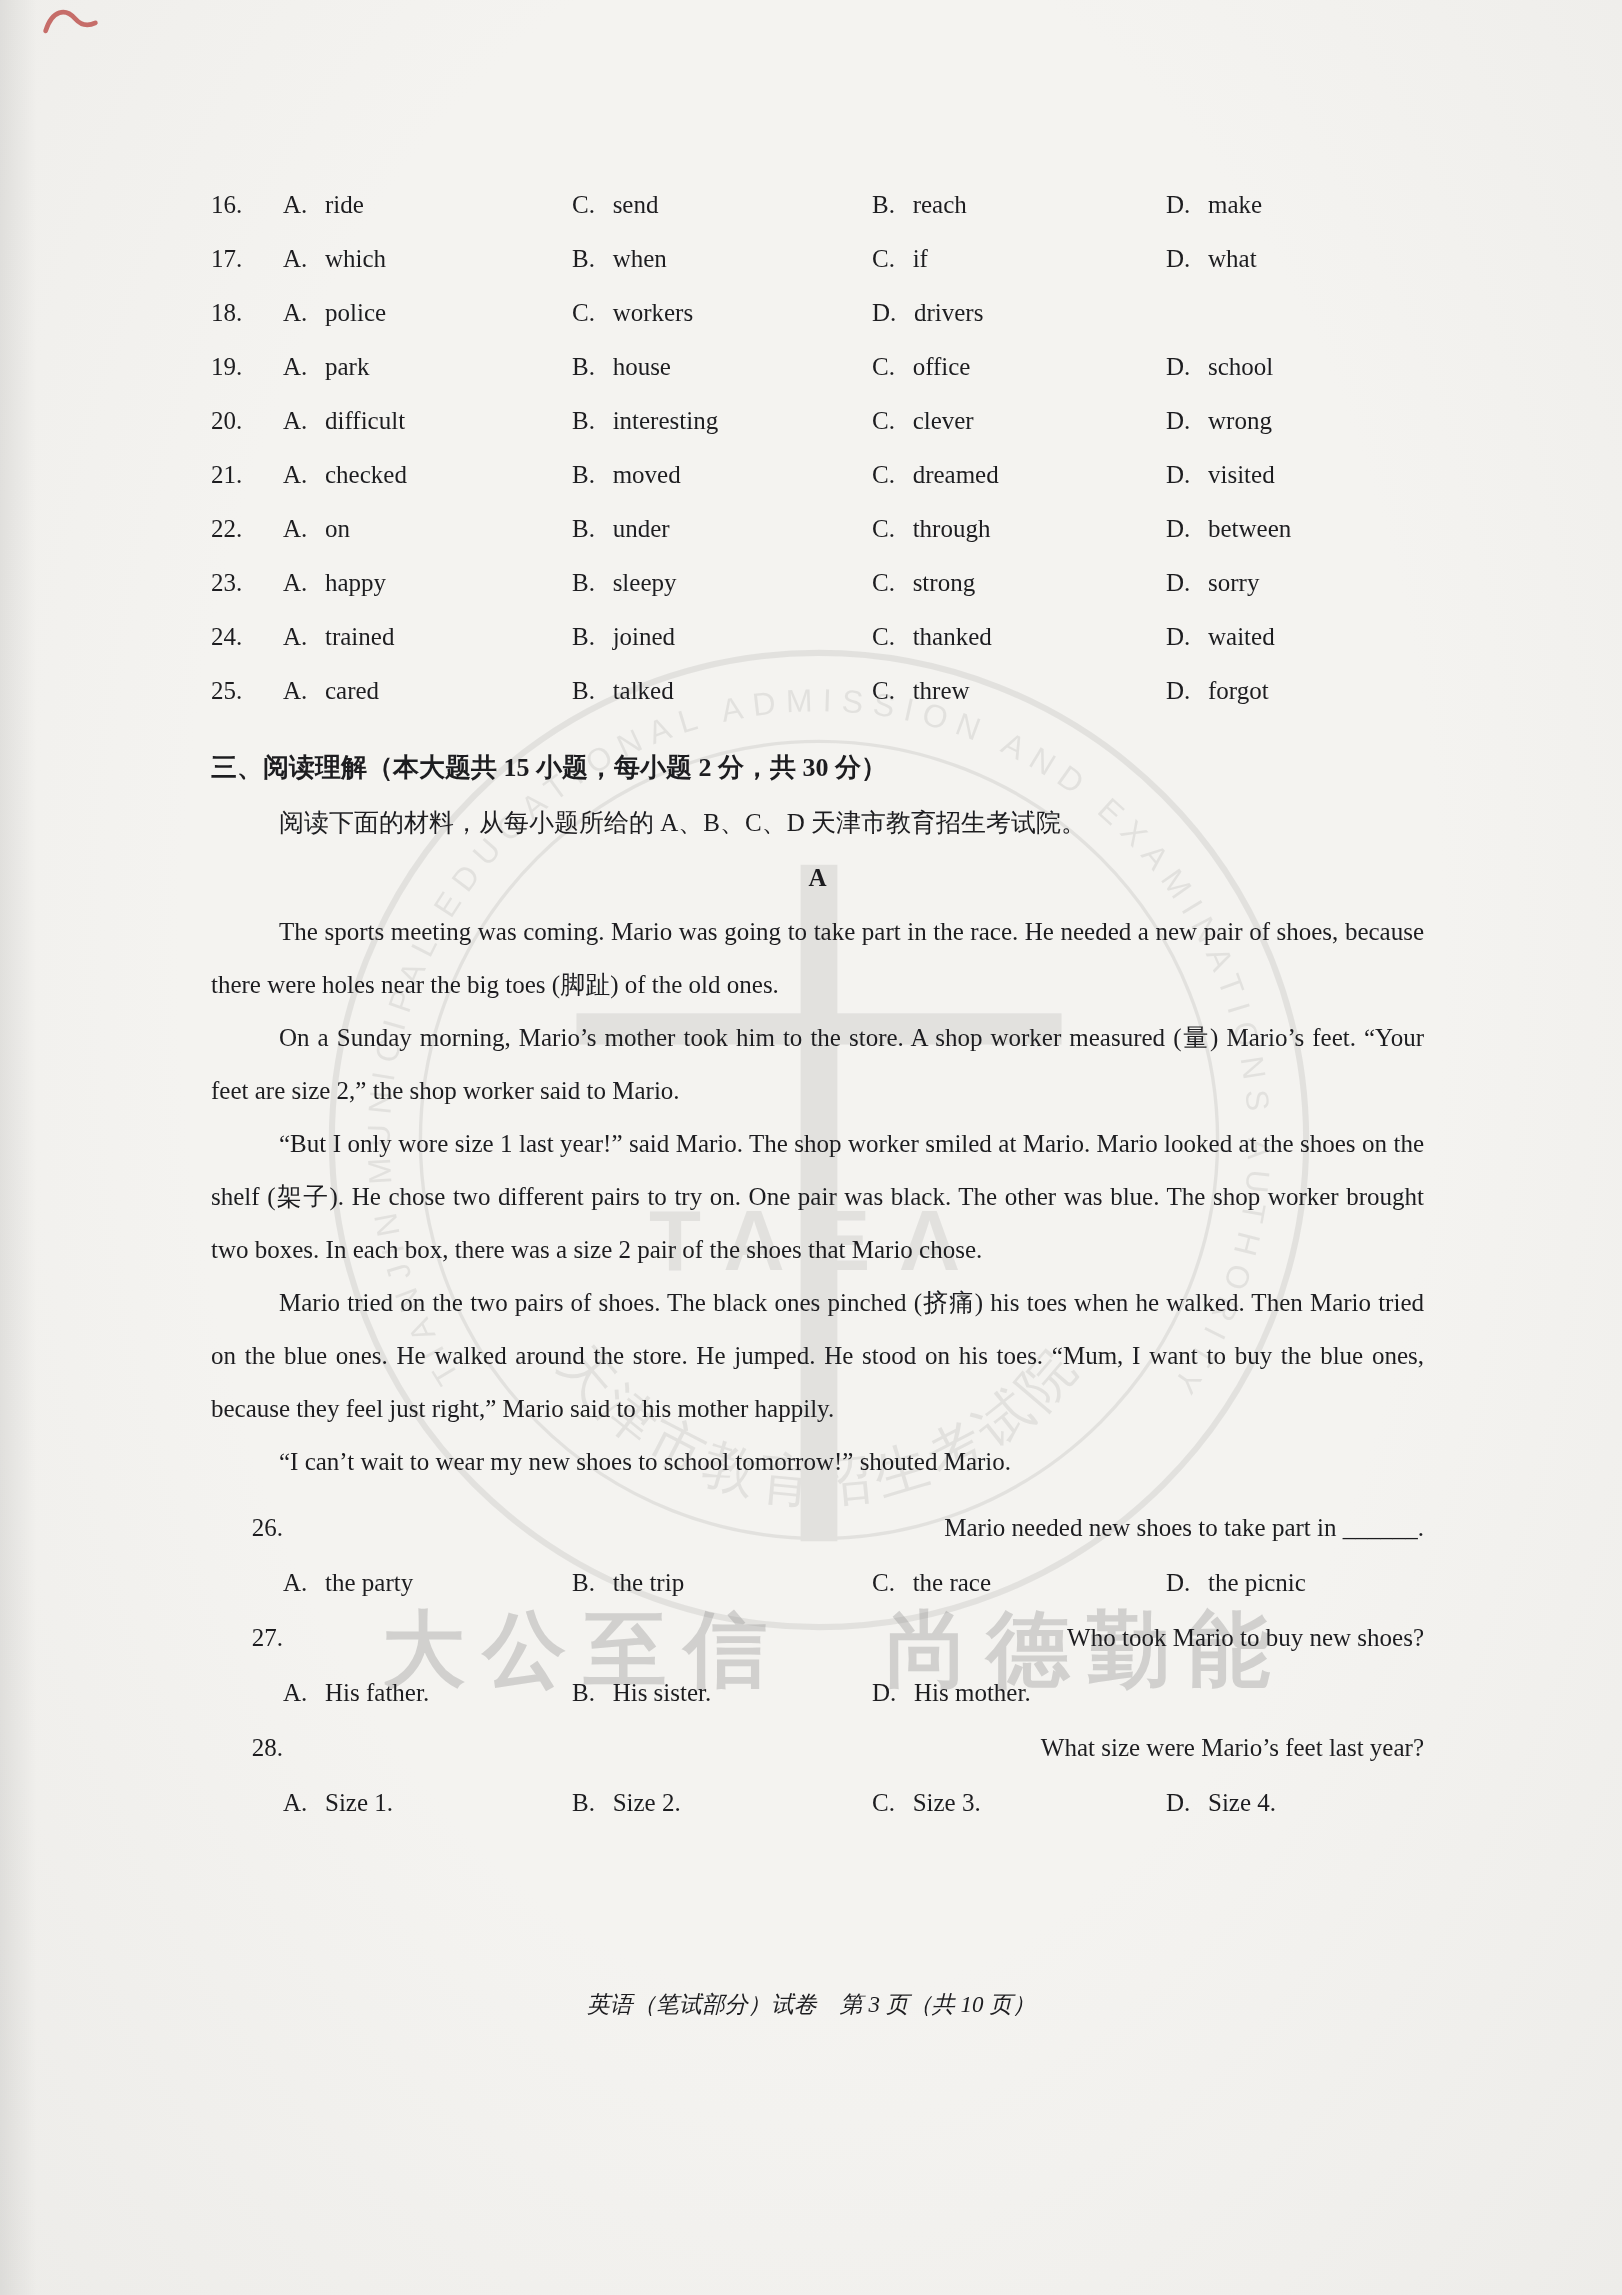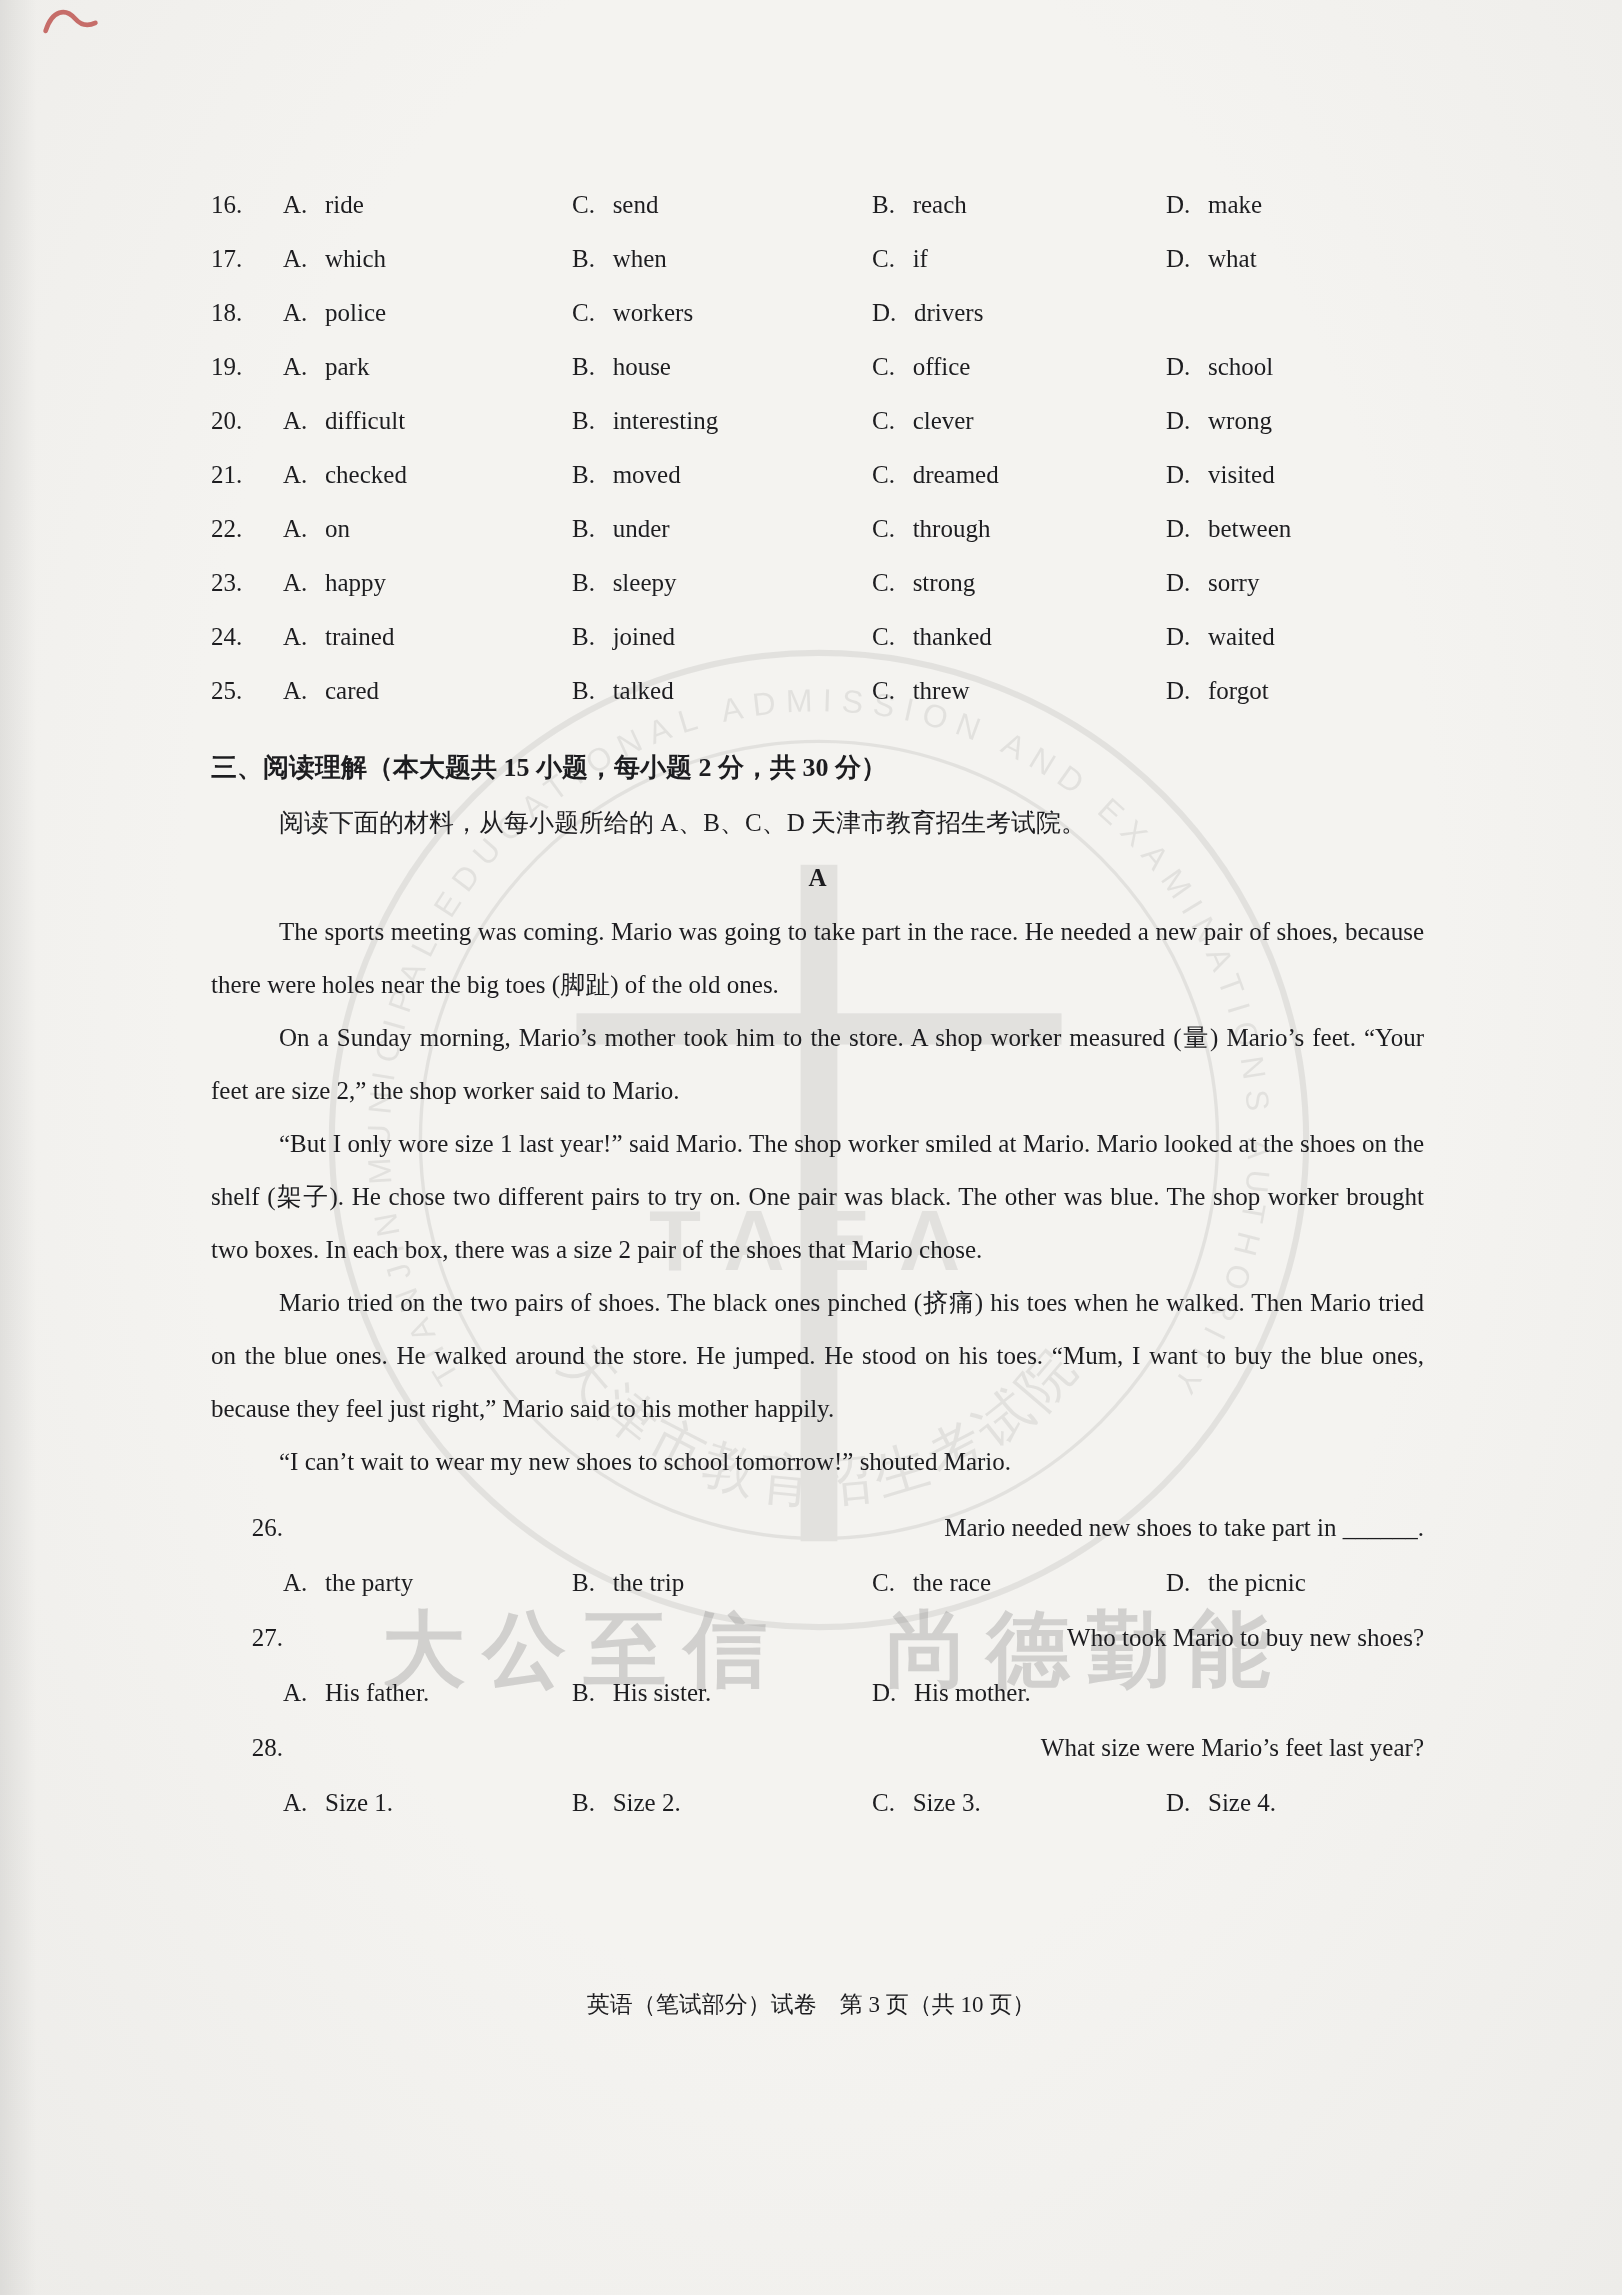--- a/index.html
+++ b/index.html
@@ -51,21 +51,21 @@
   .letter { margin-right:17.7px; }
   .heading { font-weight:bold; font-size:26px; line-height:55px; margin-top:22px; }
   .instruction { padding-left:68px; line-height:55px; }
   .passage-label { text-align:center; font-weight:bold; line-height:55px; }
   .passage p {
     margin:0; line-height:53px; text-indent:68px; text-align:justify;
   }
   .questions { margin-top:12.3px; }
   .footer {
     position:absolute; left:0; right:0; top:1989px;
-    text-align:center; font-size:23px; z-index:1;
+    text-align:center; font-size:23px; z-index:1;font-style:italic;
   }
 </style>
 </head>
 <body>
 
 <div class="page">
 
   <div class="edge-shade"></div>
 
   <svg class="corner-mark" width="61" height="37" viewBox="0 0 90 55">

